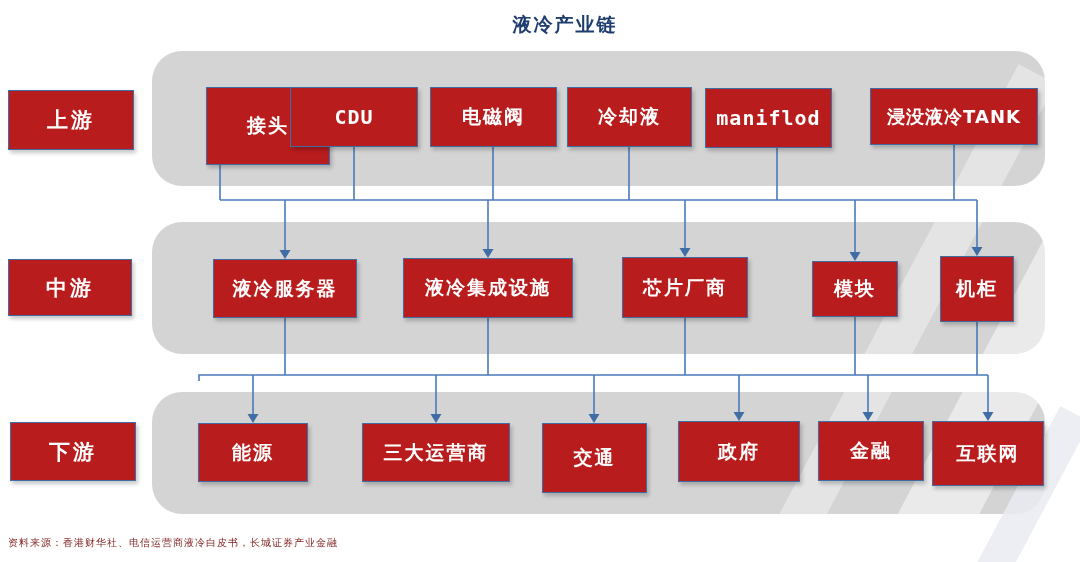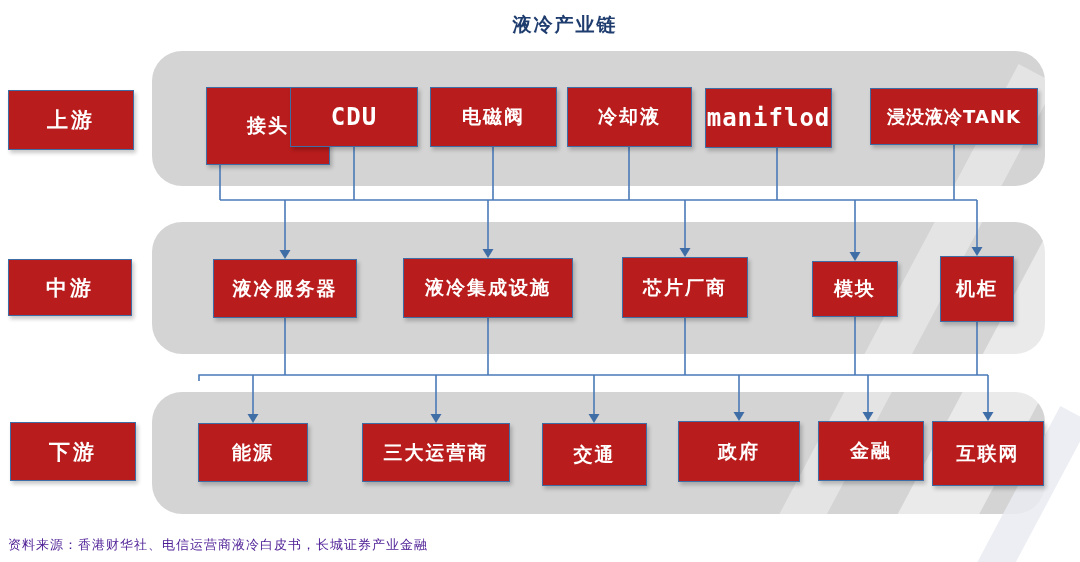--- a/index.html
+++ b/index.html
@@ -20,25 +20,25 @@
   .sw1{left:880px;top:40px;width:42px;height:580px;background:rgba(255,255,255,0.38);transform:rotate(28deg);}
   .sw2{left:995px;top:20px;width:72px;height:640px;background:rgba(255,255,255,0.5);transform:rotate(28deg);}
   .sw3{left:1002px;top:400px;width:34px;height:240px;background:#e9ebf1;opacity:.85;transform:rotate(28deg);}
 
   svg.wires{position:absolute;left:0;top:0;z-index:3;}
 
   .node{position:absolute;background:#b91c1c;border:1px solid #3f6da6;
         box-shadow:2px 3px 4px rgba(0,0,0,0.22);
         color:#ffffff;font-weight:bold;display:flex;align-items:center;justify-content:center;
         font-size:19px;letter-spacing:2px;z-index:4;box-sizing:border-box;text-align:center;}
-  .node.latin{font-family:"DejaVu Sans Mono","Liberation Mono",monospace;letter-spacing:1px;font-size:24px;}
+  .node.latin{font-family:"DejaVu Sans Mono","Liberation Mono",monospace;letter-spacing:1px;font-size:20px;}
   .rowlabel{font-size:21px;letter-spacing:3px;}
 
   .source{position:absolute;left:8px;top:536px;width:1060px;z-index:5;
-          font-size:13px;color:#4c1d95;letter-spacing:1px;}
+          font-size:10px;color:#7f1d1d;letter-spacing:1px;}
 </style>
 </head>
 <body>
 
 <div class="stage">
 
   <div class="title">液冷产业链</div>
 
   <div class="container c-top"></div>
   <div class="container c-mid"></div>
@@ -108,19 +108,19 @@
   <div class="node" style="left:870px;top:88px;width:168px;height:57px;font-size:18px;letter-spacing:1px;">浸没液冷TANK</div>
 
   <div class="node" style="left:213px;top:259px;width:144px;height:59px;">液冷服务器</div>
   <div class="node" style="left:403px;top:258px;width:170px;height:60px;">液冷集成设施</div>
   <div class="node" style="left:622px;top:257px;width:126px;height:61px;">芯片厂商</div>
   <div class="node" style="left:812px;top:261px;width:86px;height:56px;">模块</div>
   <div class="node" style="left:940px;top:256px;width:74px;height:66px;">机柜</div>
 
   <div class="node" style="left:198px;top:423px;width:110px;height:59px;">能源</div>
   <div class="node" style="left:362px;top:423px;width:148px;height:59px;">三大运营商</div>
-  <div class="node" style="left:542px;top:423px;width:105px;height:63px;">交通</div>
+  <div class="node" style="left:542px;top:423px;width:105px;height:70px;">交通</div>
   <div class="node" style="left:678px;top:421px;width:122px;height:61px;">政府</div>
   <div class="node" style="left:818px;top:421px;width:106px;height:60px;">金融</div>
   <div class="node" style="left:932px;top:421px;width:112px;height:65px;">互联网</div>
 
   <div class="source">资料来源：香港财华社、电信运营商液冷白皮书，长城证券产业金融</div>
 </div>
 
 </body></html>

